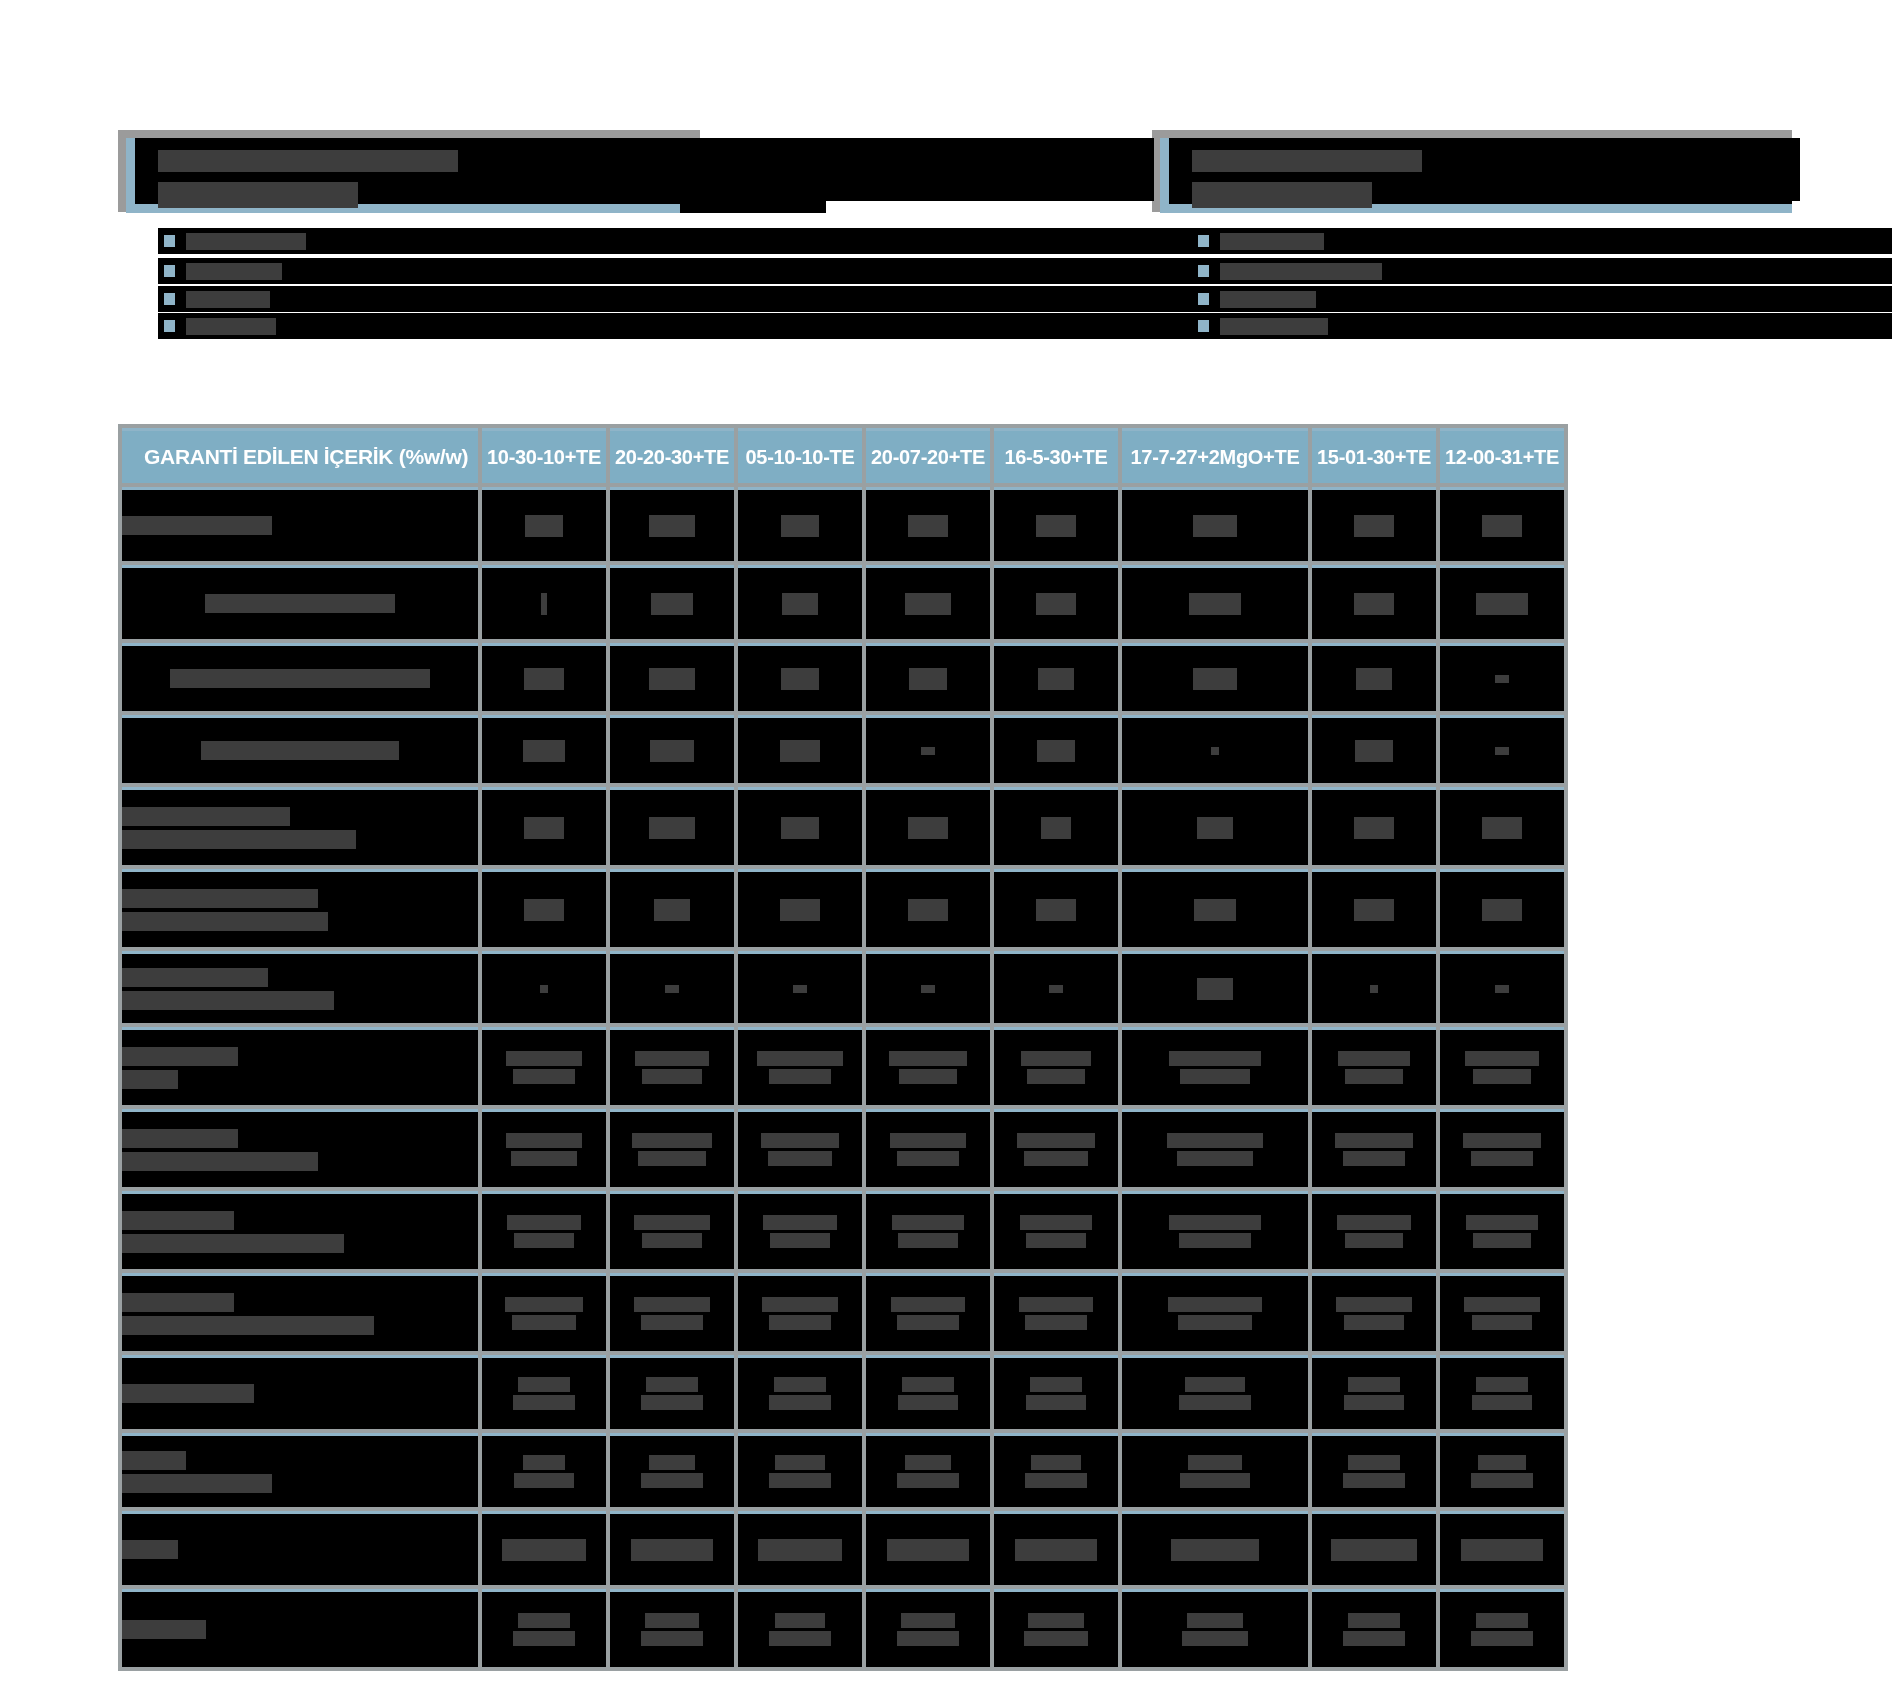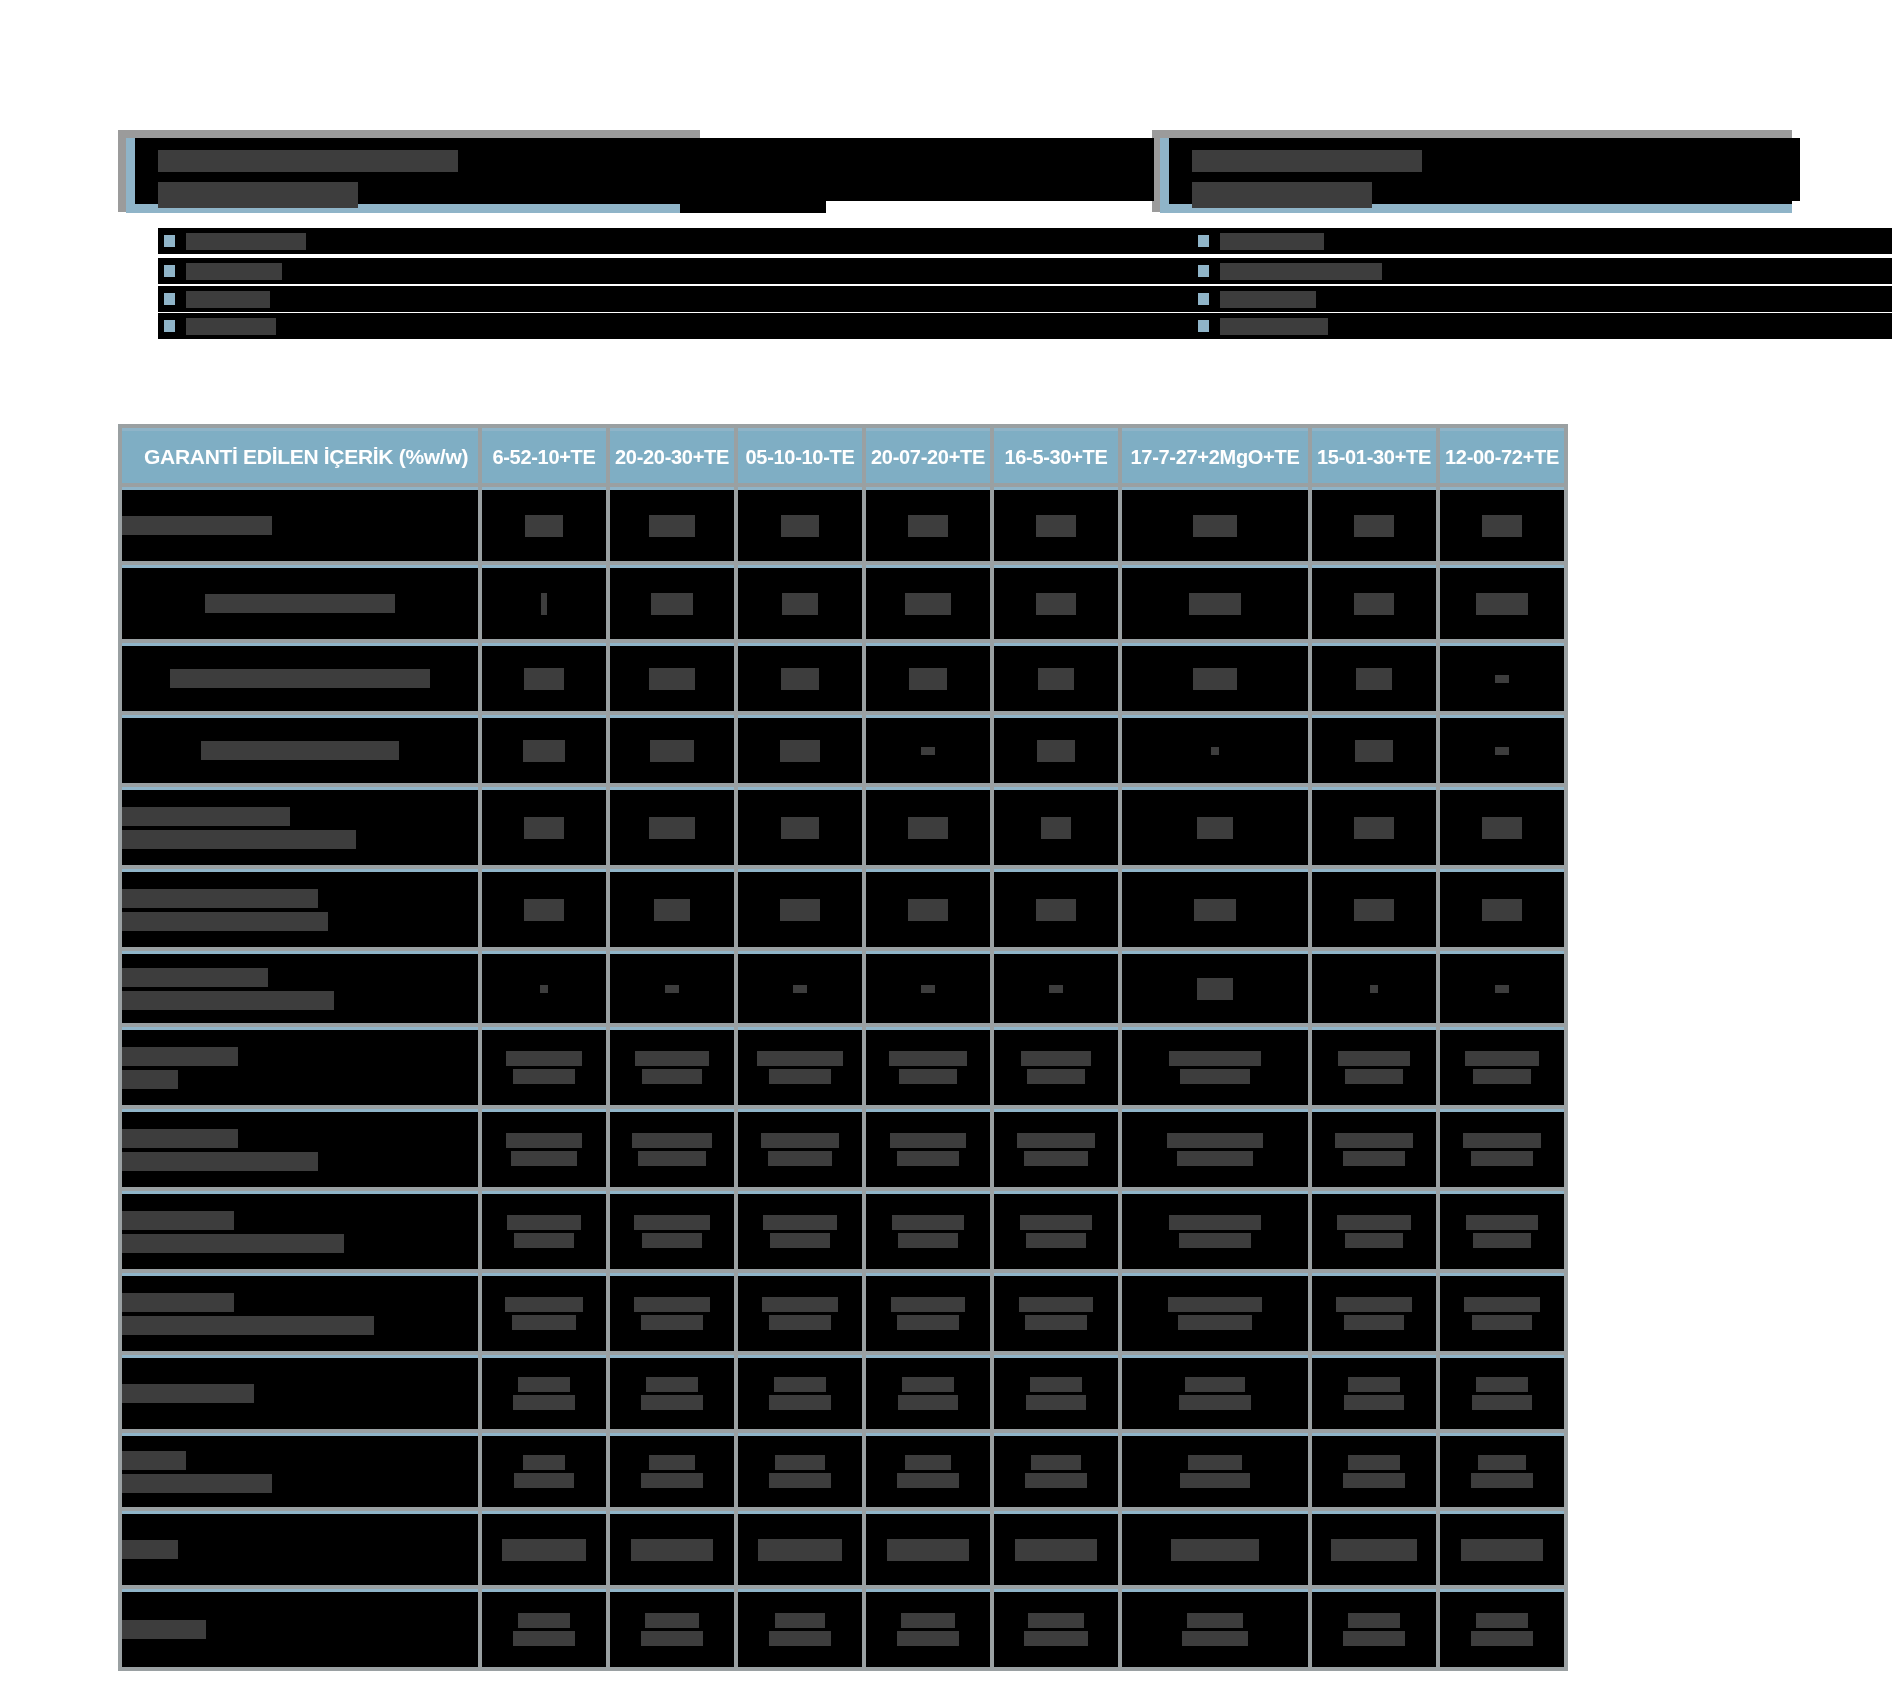--- a/index.html
+++ b/index.html
@@ -223,28 +223,28 @@
         <col class="cn">
       <col class="cn">
         <col class="cn">
         <col class="cwide">
         <col class="cn">
         <col class="cn">
     </colgroup>
     <thead>
       <tr>
         <th class="first">GARANTİ EDİLEN İÇERİK (%w/w)</th>
-        <th>6-52-10+TE</th>
+        <th>10-30-10+TE</th>
         <th>20-20-30+TE</th>
         <th>05-10-10-TE</th>
         <th>20-07-20+TE</th>
         <th>16-5-30+TE</th>
         <th>17-7-27+2MgO+TE</th>
         <th>15-01-30+TE</th>
-        <th>12-00-72+TE</th>
+        <th>12-00-31+TE</th>
       </tr>
     </thead>
     <tbody id="spec-body">
         <tr style="height: 74px;">
           <td class="label-cell">
             <span class="lineblk" style="width: 150px;"></span>
           </td>
           <td class="val-cell">
             <span class="valblk" style="width: 38px;"></span>
           </td>

